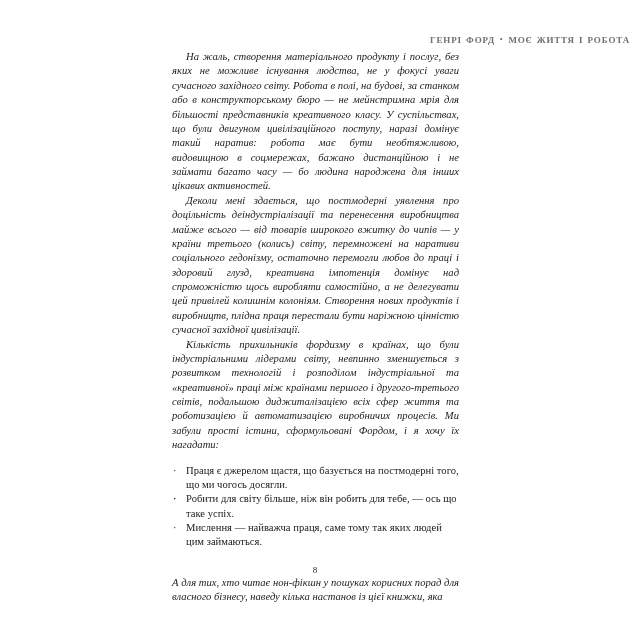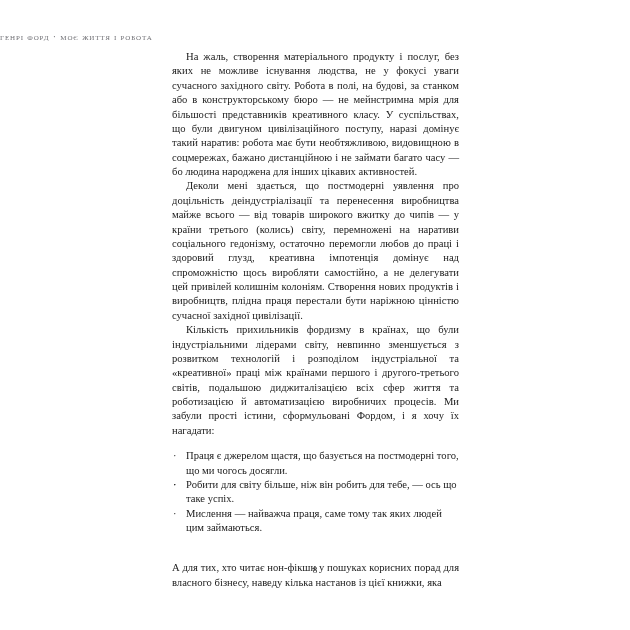--- a/index.html
+++ b/index.html
@@ -18,45 +18,47 @@
     position: relative;
     width: 630px;
     height: 630px;
     background: #ffffff;
   }
   .running-head {
     position: absolute;
     top: 31px;
     left: 0;
     width: 630px;
-    text-align: left;
-    font-size: 10px;
+    text-align: right;
+    font-size: 13px;
     letter-spacing: 0.85px;
     color: #6f6f74;
     font-variant: small-caps;
     text-transform: lowercase;
     white-space: nowrap;
+    font-weight: bold;
   }
   .running-head .sep {
     letter-spacing: 0.85px;
   }
   .text-block {
     position: absolute;
     left: 172px;
     top: 50px;
     width: 287px;
   }
   p.para {
     margin: 0;
     font-size: 10.6px;
     line-height: 14.38px;
     text-align: justify;
     text-justify: inter-word;
     text-indent: 14px;
     hyphens: manual;
+    font-style: italic;
     -webkit-hyphens: manual;
   }
   p.para.noindent {
     text-indent: 0;
   }
   p.para.gap-before {
     margin-top: 26px;
   }
   ul.bullets {
     list-style: none;

